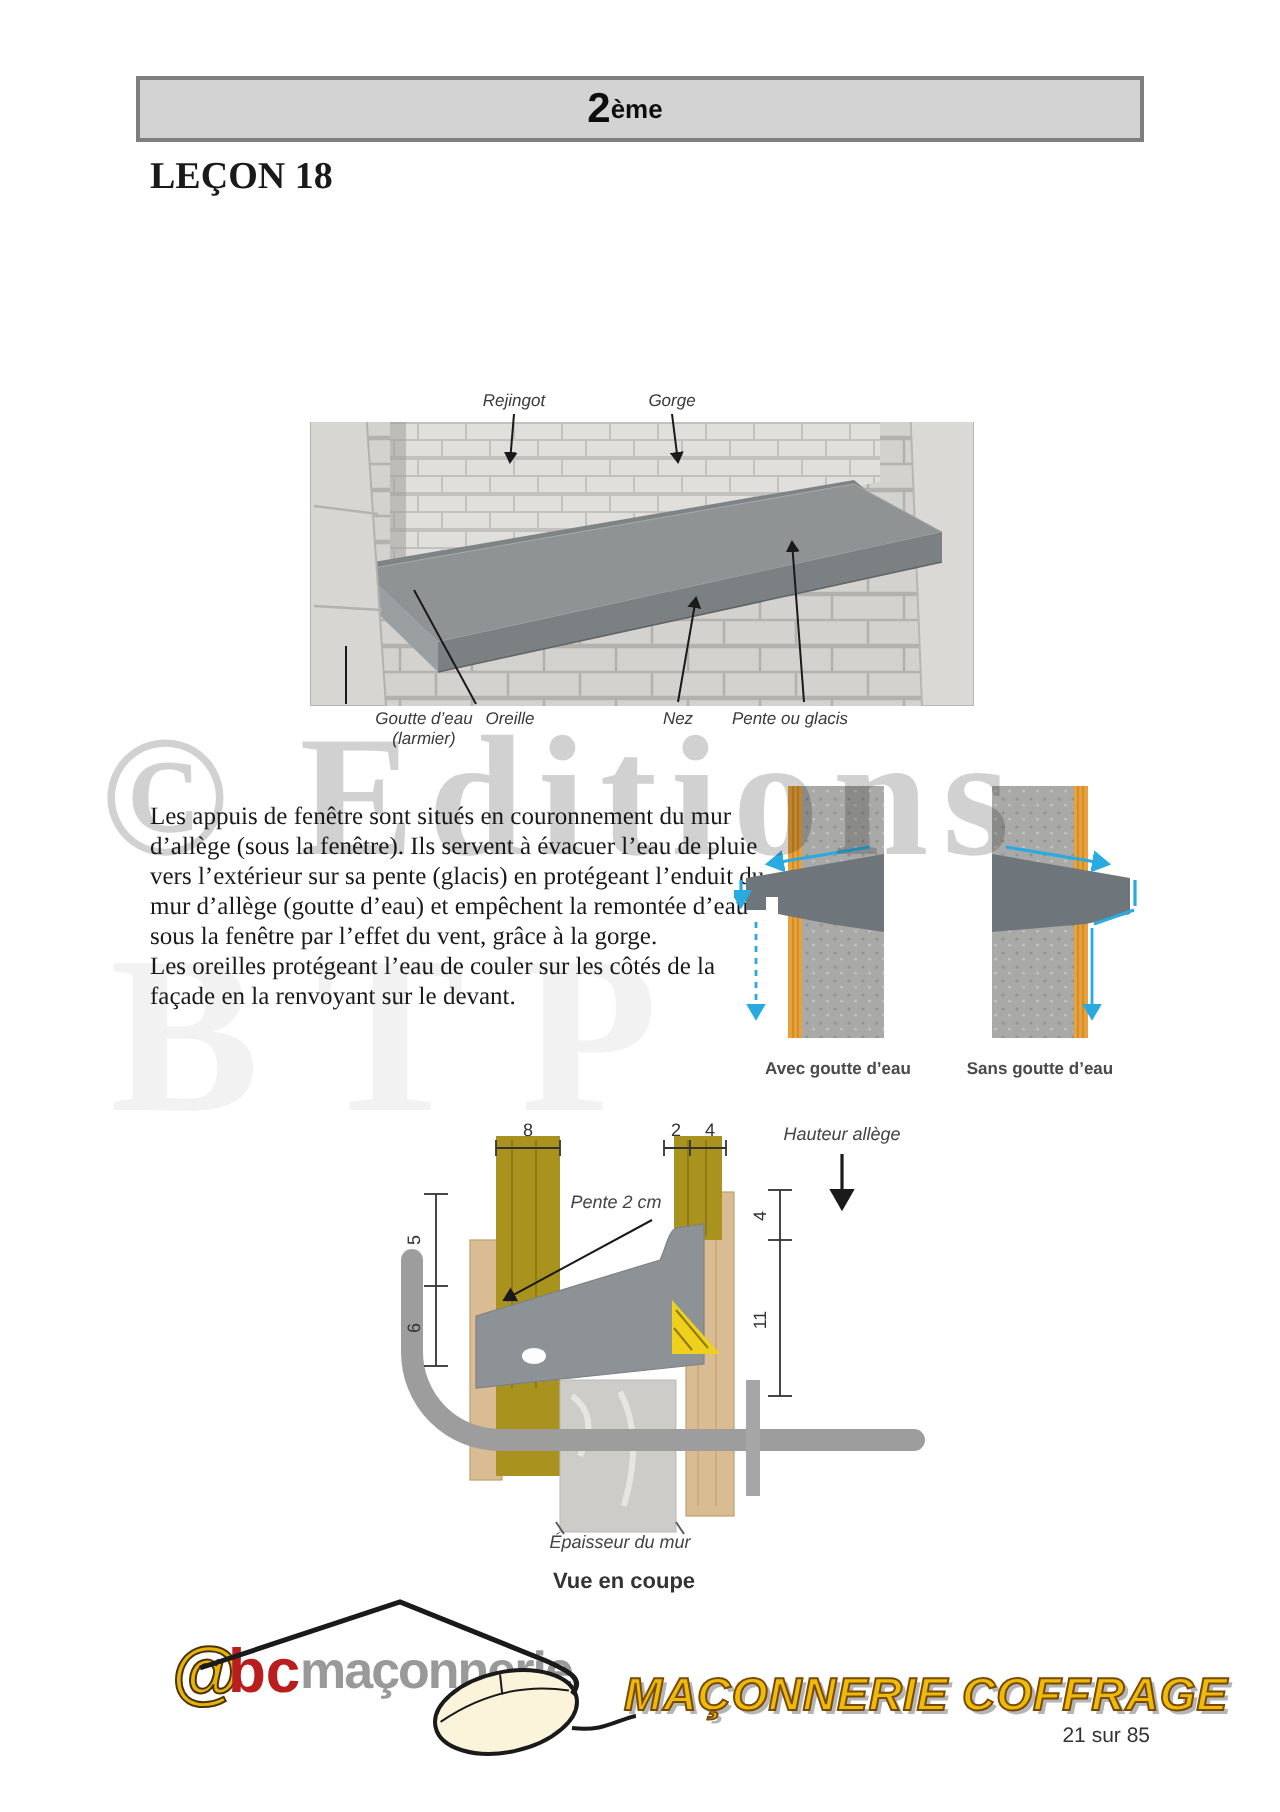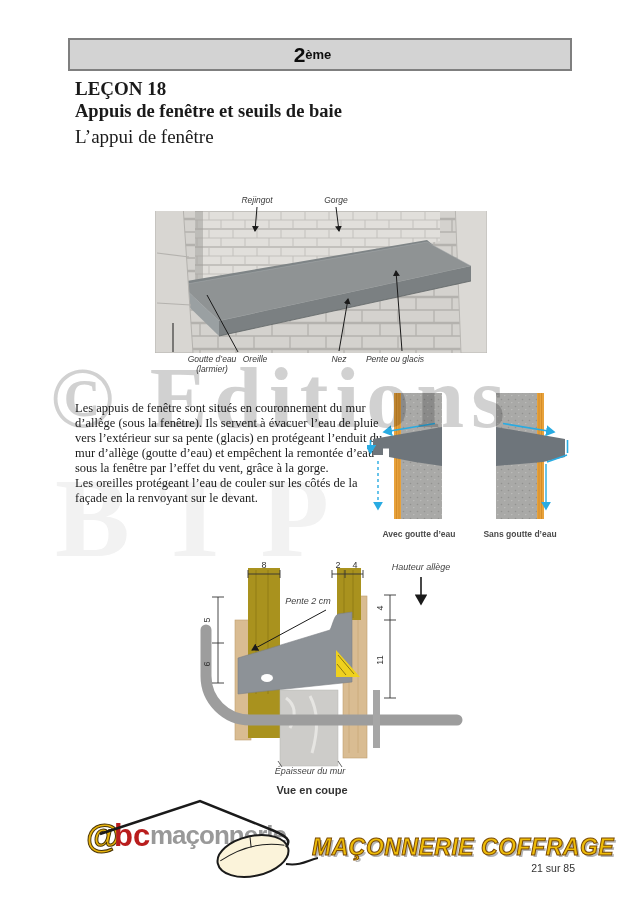--- a/index.html
+++ b/index.html
@@ -45,22 +45,20 @@
 <body>
 
 <div class="page">
 
   <div class="abs banner">
     <span>2</span>
       <sup>ème</sup>
   </div>
 
   <div class="abs lesson">LEÇON 18</div>
-  <div class="abs title">Appuis de fenêtre et seuils de baie</div>
-  <div class="abs sec sec1">L’appui de fenêtre</div>
 
   <svg class="abs" style="left:155px;top:193px;" width="332" height="185" viewBox="0 0 332 185">
     <defs>
       <pattern id="p-blk" width="36" height="26" patternUnits="userSpaceOnUse">
         <rect width="36" height="26" fill="#d4d2ce"></rect>
         <path d="M0,0.5 H36 M0,13 H36 M0,25.5 H36" stroke="#b4b2ae" stroke-width="1.3"></path>
         <path d="M9,0 V13 M27,13 V26" stroke="#b4b2ae" stroke-width="1.3"></path>
       </pattern>
       <pattern id="p-blk2" width="24" height="18" patternUnits="userSpaceOnUse">
         <rect width="24" height="18" fill="#e1dfdb"></rect>

